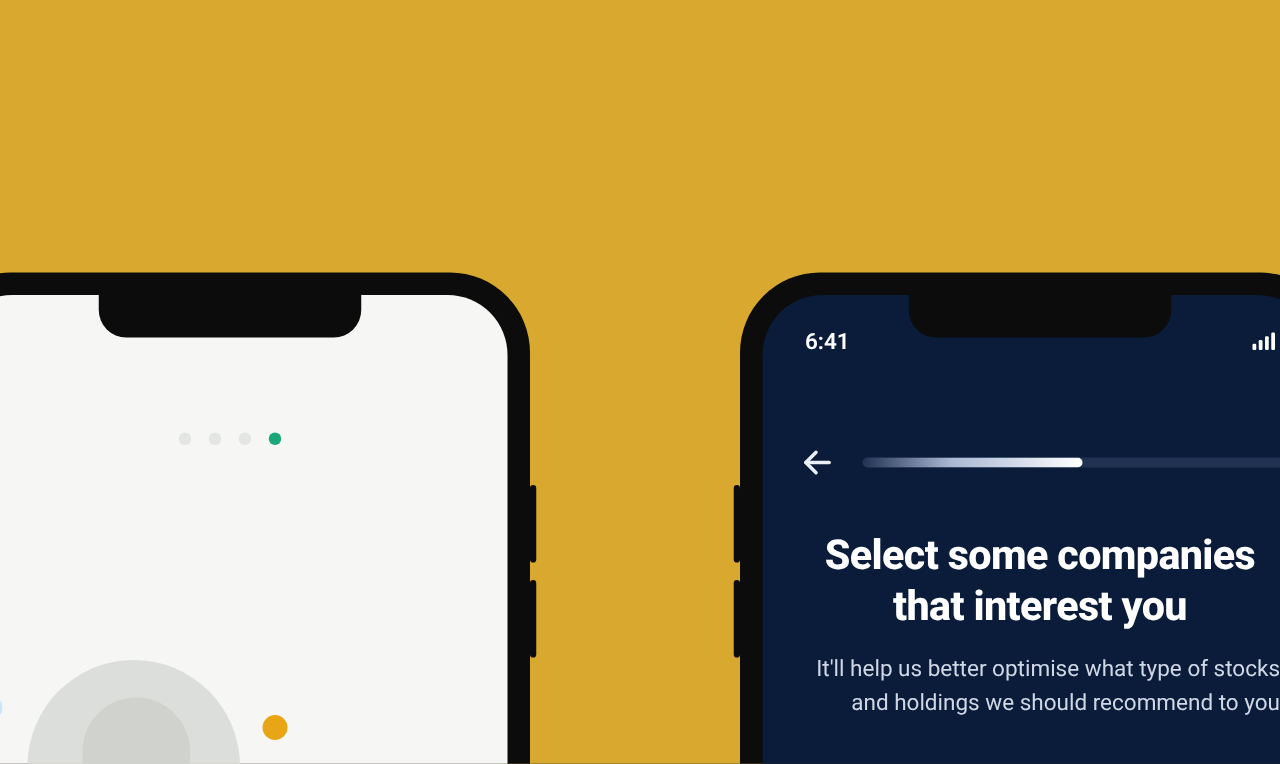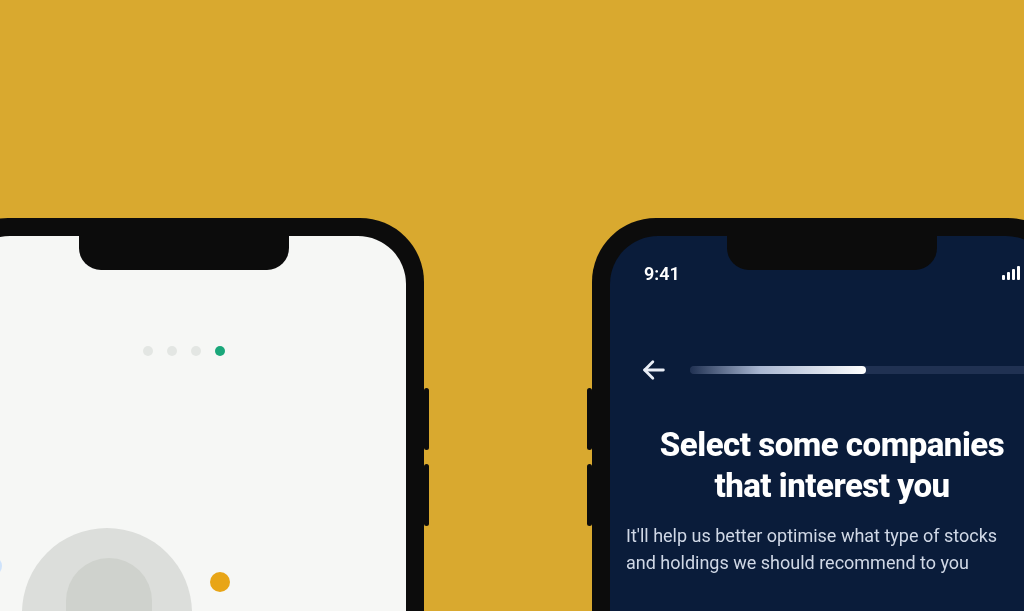--- a/index.html
+++ b/index.html
@@ -155,22 +155,22 @@
     position: absolute;
     top: 188px; left: 26px; right: 26px;
     text-align: center;
     font-size: 33px;
     line-height: 1.25;
     font-weight: 800;
     letter-spacing: -0.5px;
   }
   .subline {
     position: absolute;
-    top: 286px; left: 16px; right: 30px;
-    text-align: left;
+    top: 286px; left: 30px; right: 30px;
+    text-align: right;
     font-size: 18px;
     line-height: 1.5;
     font-weight: 400;
     color: #d0d8e6;
   }
 </style>
 </head>
 <body>
 
 <div class="phone left">
@@ -193,21 +193,21 @@
   </div>
 </div>
 
 <div class="phone right">
   <div class="sidebtn sb1"></div>
   <div class="sidebtn sb2"></div>
   <div class="screen dark">
     <div class="notch"></div>
 
     <div class="statusbar">
-      <span>9:41</span>
+      <span>6:41</span>
       <span class="status-right">
         <span class="signal-icon">
           <span></span>
             <span></span>
             <span></span>
             <span></span>
         </span>
       </span>
     </div>
 

